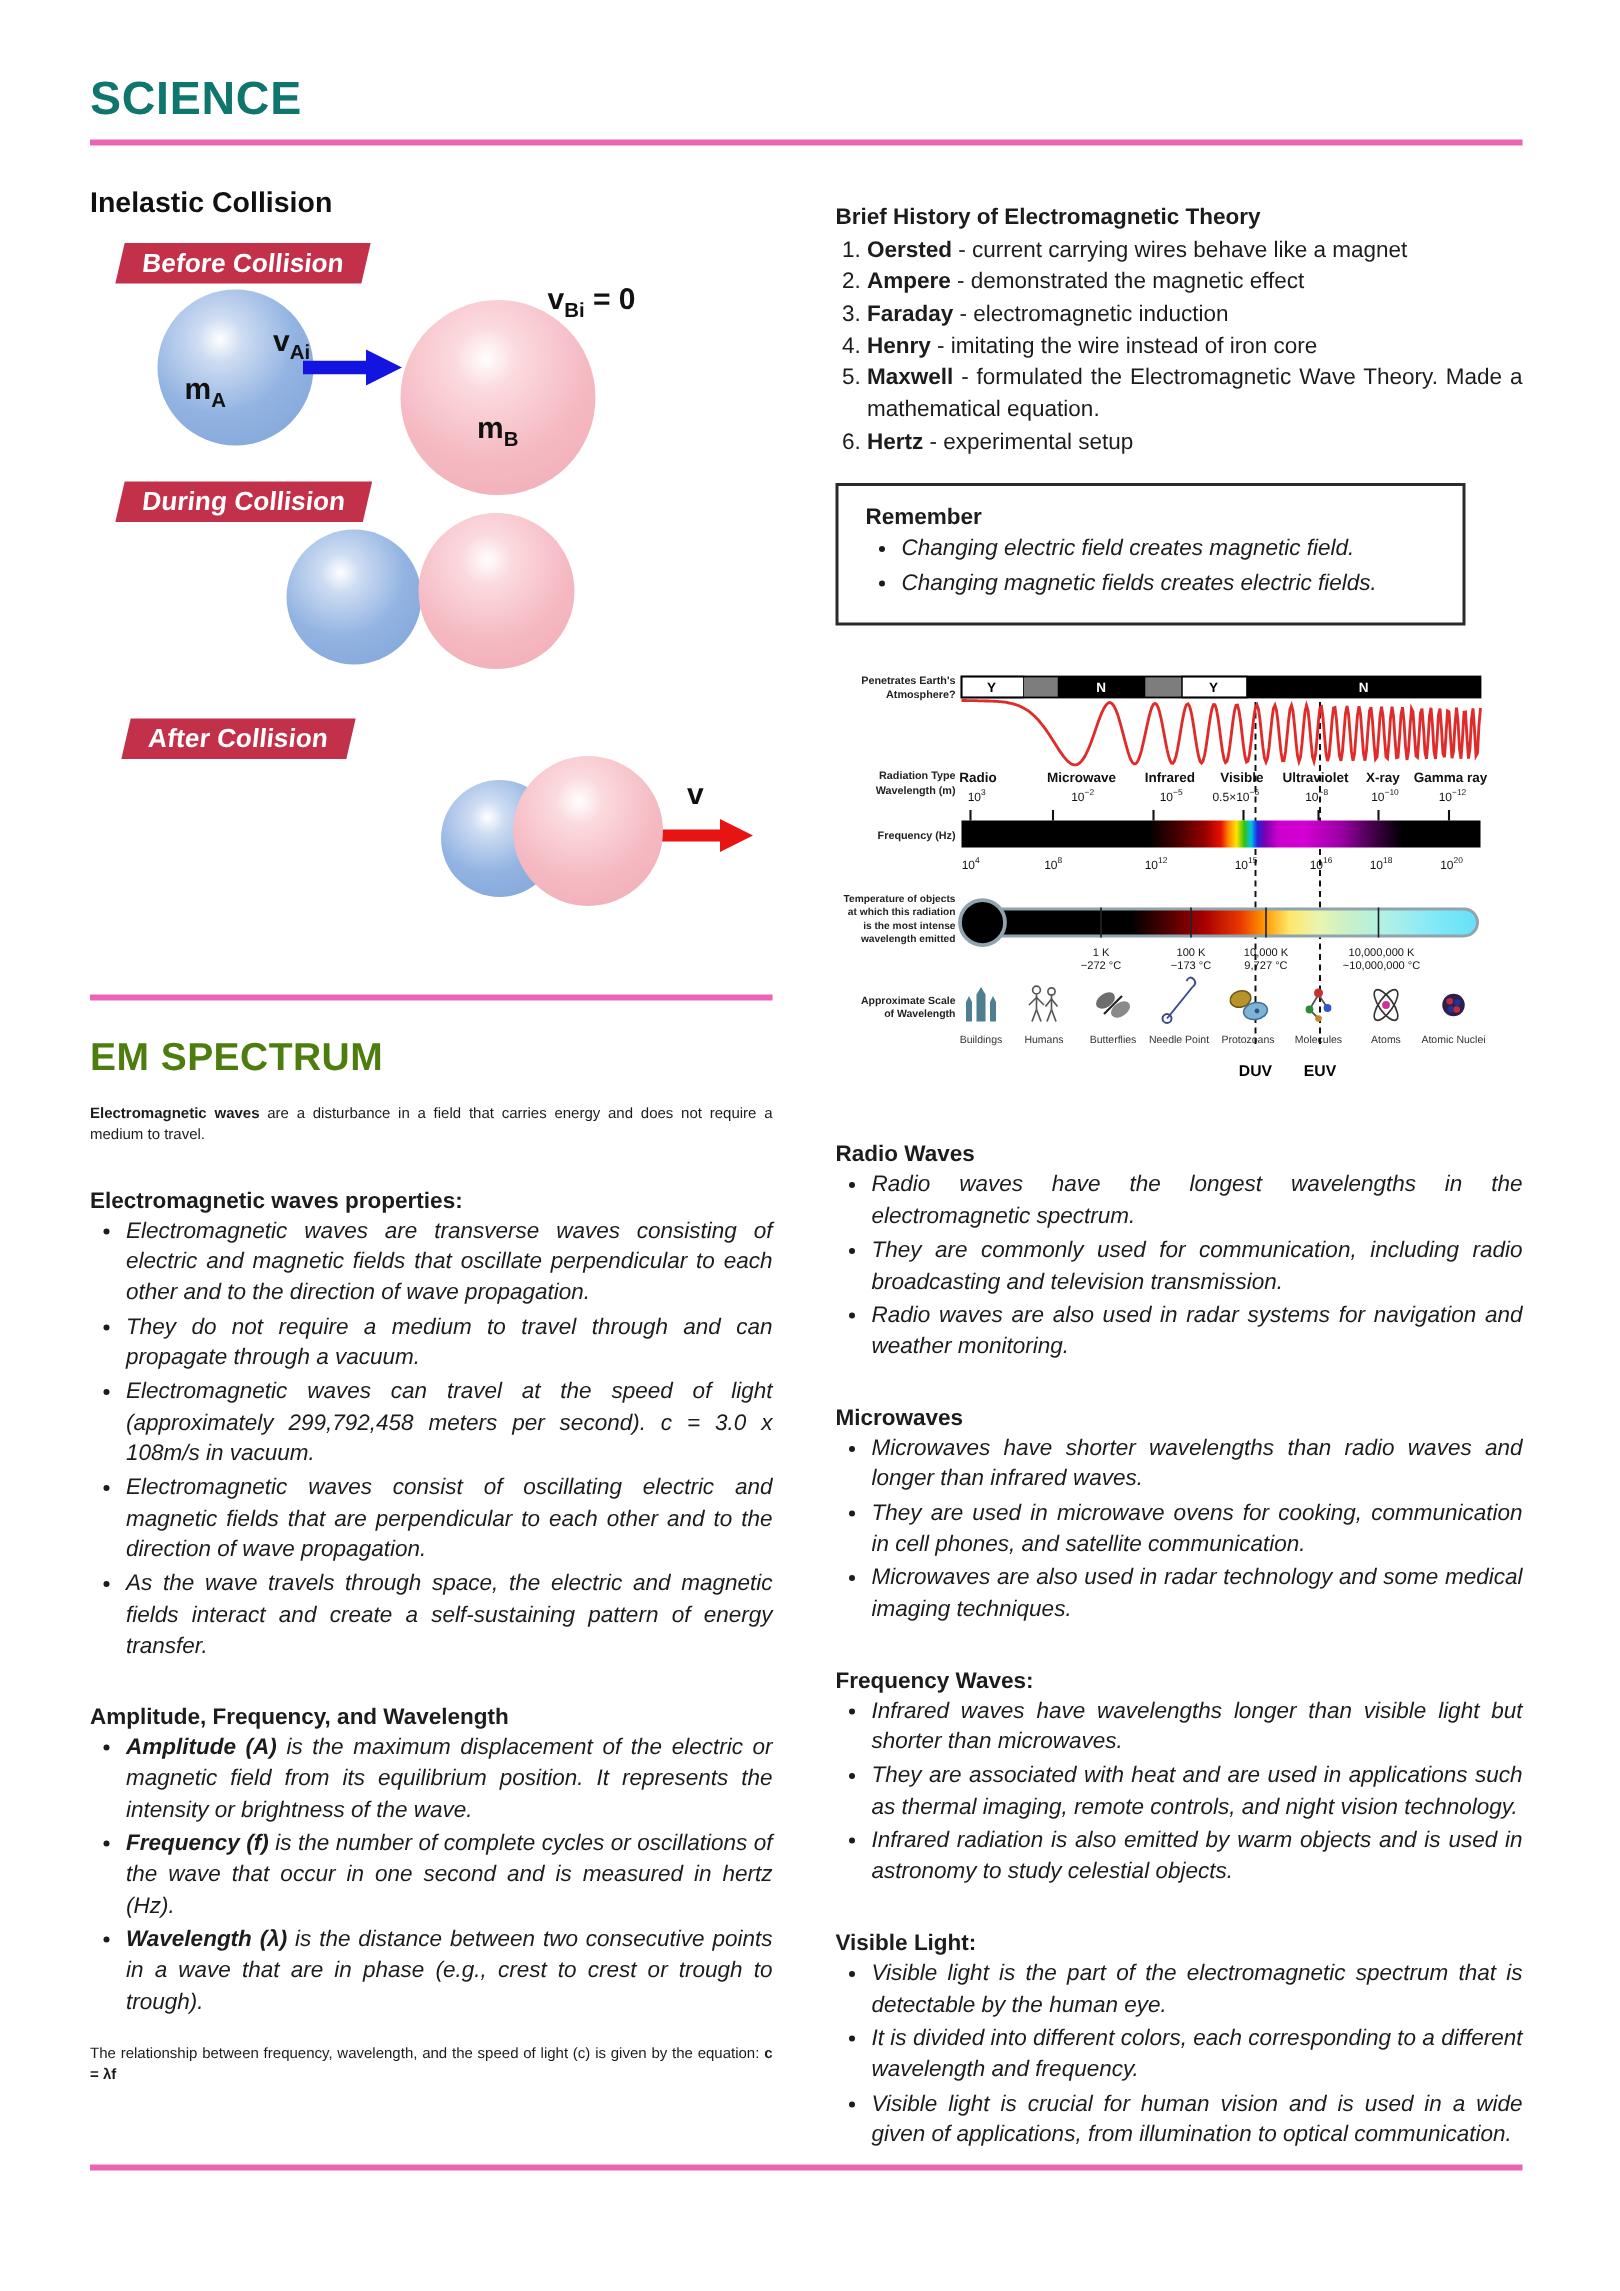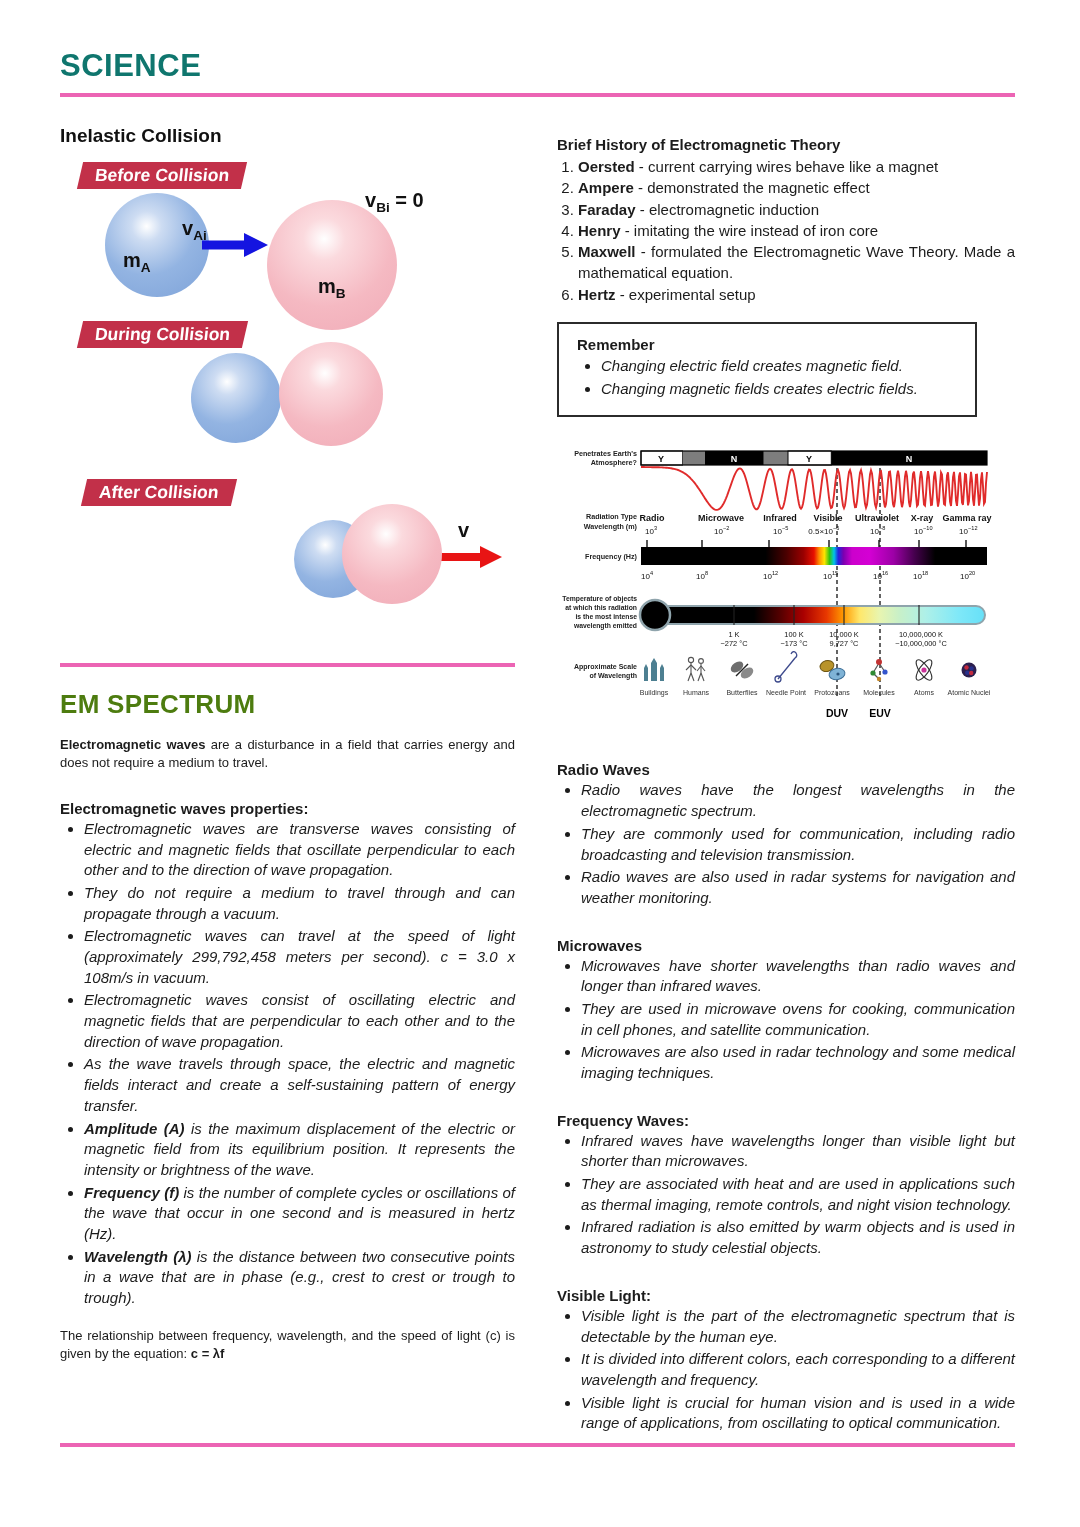--- a/index.html
+++ b/index.html
@@ -8,21 +8,21 @@
   .page { position:relative; width:1080px; height:1527px; background:#fff; overflow:hidden; }
   .content { position:absolute; left:60px; top:48px; width:955px; }
   .page-title { font-size:31px; font-weight:bold; color:#0f766e; letter-spacing:.5px; }
   .rule { height:4px; background:#ec64b4; border:none; margin:10px 0 0 0; }
   .rule-top { margin-top:9px; }
   .cols { display:flex; gap:42px; margin-top:18px; }
   .col-left  { width:455px; }
   .col-right { width:458px; }
   h2.sec { font-size:19px; font-weight:bold; color:#111; }
   .em-heading { font-size:26px; font-weight:bold; color:#4d7c0f; margin-top:22px; letter-spacing:.3px; }
-  p.body, li.body { font-size:13px; line-height:1.38; text-align:justify; }
+  p.body, li.body { font-size:10px; line-height:1.38; text-align:justify; }
   .bold { font-weight:bold; }
   ul.blt { list-style:disc; padding-left:24px; margin:2px 0 0 0; }
   ul.blt li { font-size:15px; line-height:1.38; text-align:justify; margin-bottom:2px;font-style:italic; }
   ol.hist { padding-left:21px; margin-top:3px; }
   ol.hist li { font-size:15px; line-height:1.42; text-align:justify; }
   .subhead { font-size:15px; font-weight:bold; margin-top:28px; }
   sub { font-size:68%; }
 
   
   .fig { position:relative; height:492px; margin-top:10px; }
@@ -101,20 +101,21 @@
 
         <div class="subhead">Electromagnetic waves properties:</div>
         <ul class="blt">
           <li>Electromagnetic waves are transverse waves consisting of electric and magnetic fields that oscillate perpendicular to each other and to the direction of wave propagation.</li>
           <li>They do not require a medium to travel through and can propagate through a vacuum.</li>
           <li>Electromagnetic waves can travel at the speed of light (approximately 299,792,458 meters per second). c = 3.0 x 108m/s in vacuum.</li>
           <li>Electromagnetic waves consist of oscillating electric and magnetic fields that are perpendicular to each other and to the direction of wave propagation.</li>
           <li>As the wave travels through space, the electric and magnetic fields interact and create a self-sustaining pattern of energy transfer.</li>
         </ul>
 
+        <div class="subhead">Amplitude, Frequency, and Wavelength</div>
         <ul class="blt">
           <li><span class="bold">Amplitude (A)</span><span> is the maximum displacement of the electric or magnetic field from its equilibrium position. It represents the intensity or brightness of the wave.</span></li>
           <li><span class="bold">Frequency (f)</span><span> is the number of complete cycles or oscillations of the wave that occur in one second and is measured in hertz (Hz).</span></li>
           <li><span class="bold">Wavelength (λ)</span><span> is the distance between two consecutive points in a wave that are in phase (e.g., crest to crest or trough to trough).</span></li>
         </ul>
 
         <p class="body relation"><span>The relationship between frequency, wavelength, and the speed of light (c) is given by the equation: </span><span class="bold">c = λf</span></p>
       </div>
 
       <div class="col-right">
@@ -364,20 +365,20 @@
         <ul class="blt">
           <li>Infrared waves have wavelengths longer than visible light but shorter than microwaves.</li>
           <li>They are associated with heat and are used in applications such as thermal imaging, remote controls, and night vision technology.</li>
           <li>Infrared radiation is also emitted by warm objects and is used in astronomy to study celestial objects.</li>
         </ul>
 
         <div class="subhead">Visible Light:</div>
         <ul class="blt">
           <li>Visible light is the part of the electromagnetic spectrum that is detectable by the human eye.</li>
           <li>It is divided into different colors, each corresponding to a different wavelength and frequency.</li>
-          <li>Visible light is crucial for human vision and is used in a wide range of applications, from oscillating to optical communication.</li>
+          <li>Visible light is crucial for human vision and is used in a wide given of applications, from illumination to optical communication.</li>
         </ul>
       </div>
     </div>
   </div>
 
   <hr class="rule" style="position:absolute; left:60px; right:65px; top:1443px; margin:0;">
 </div>
 
 </body></html>

